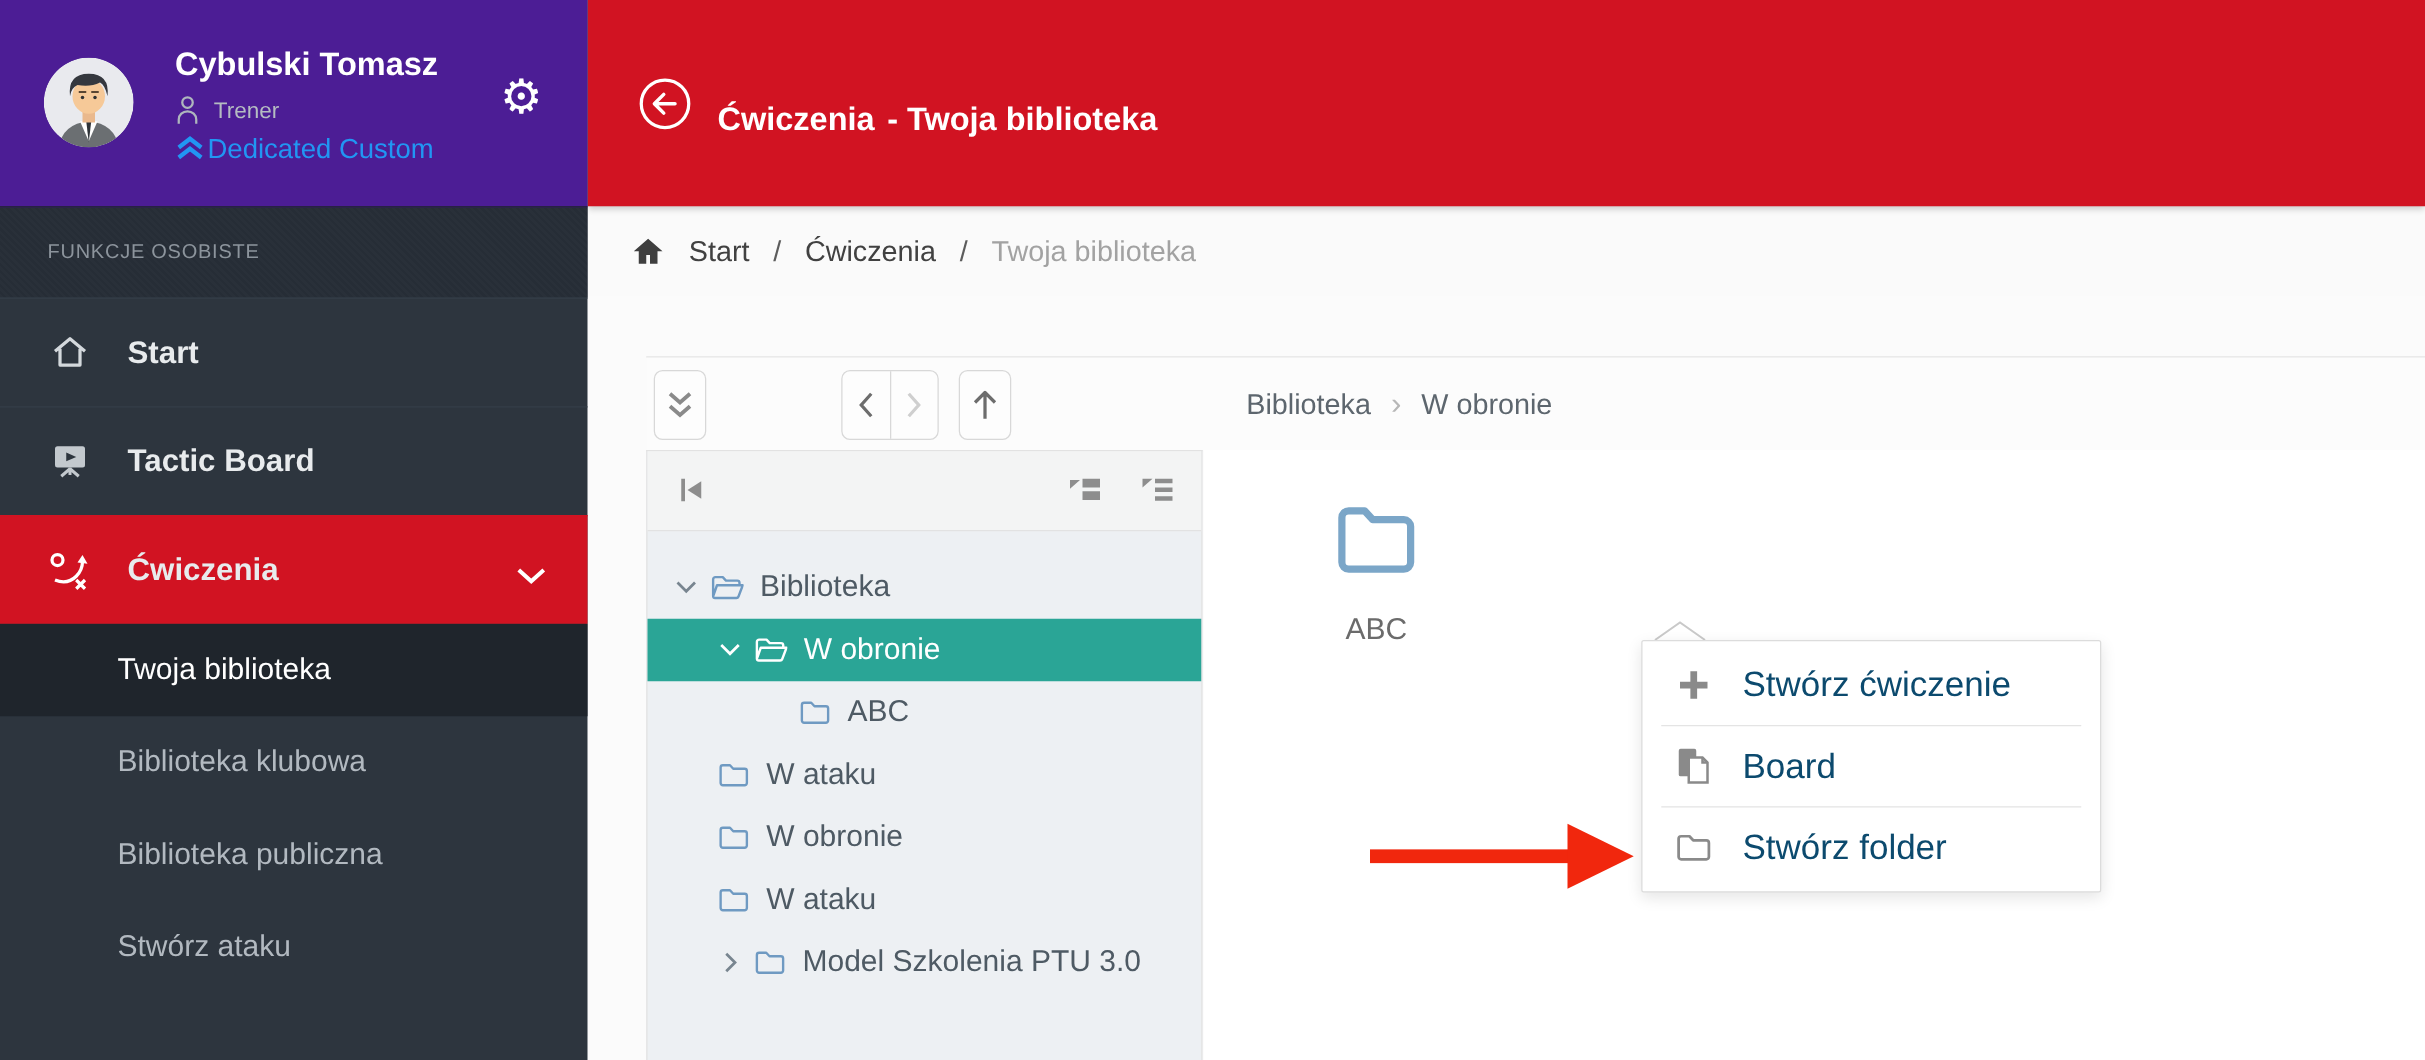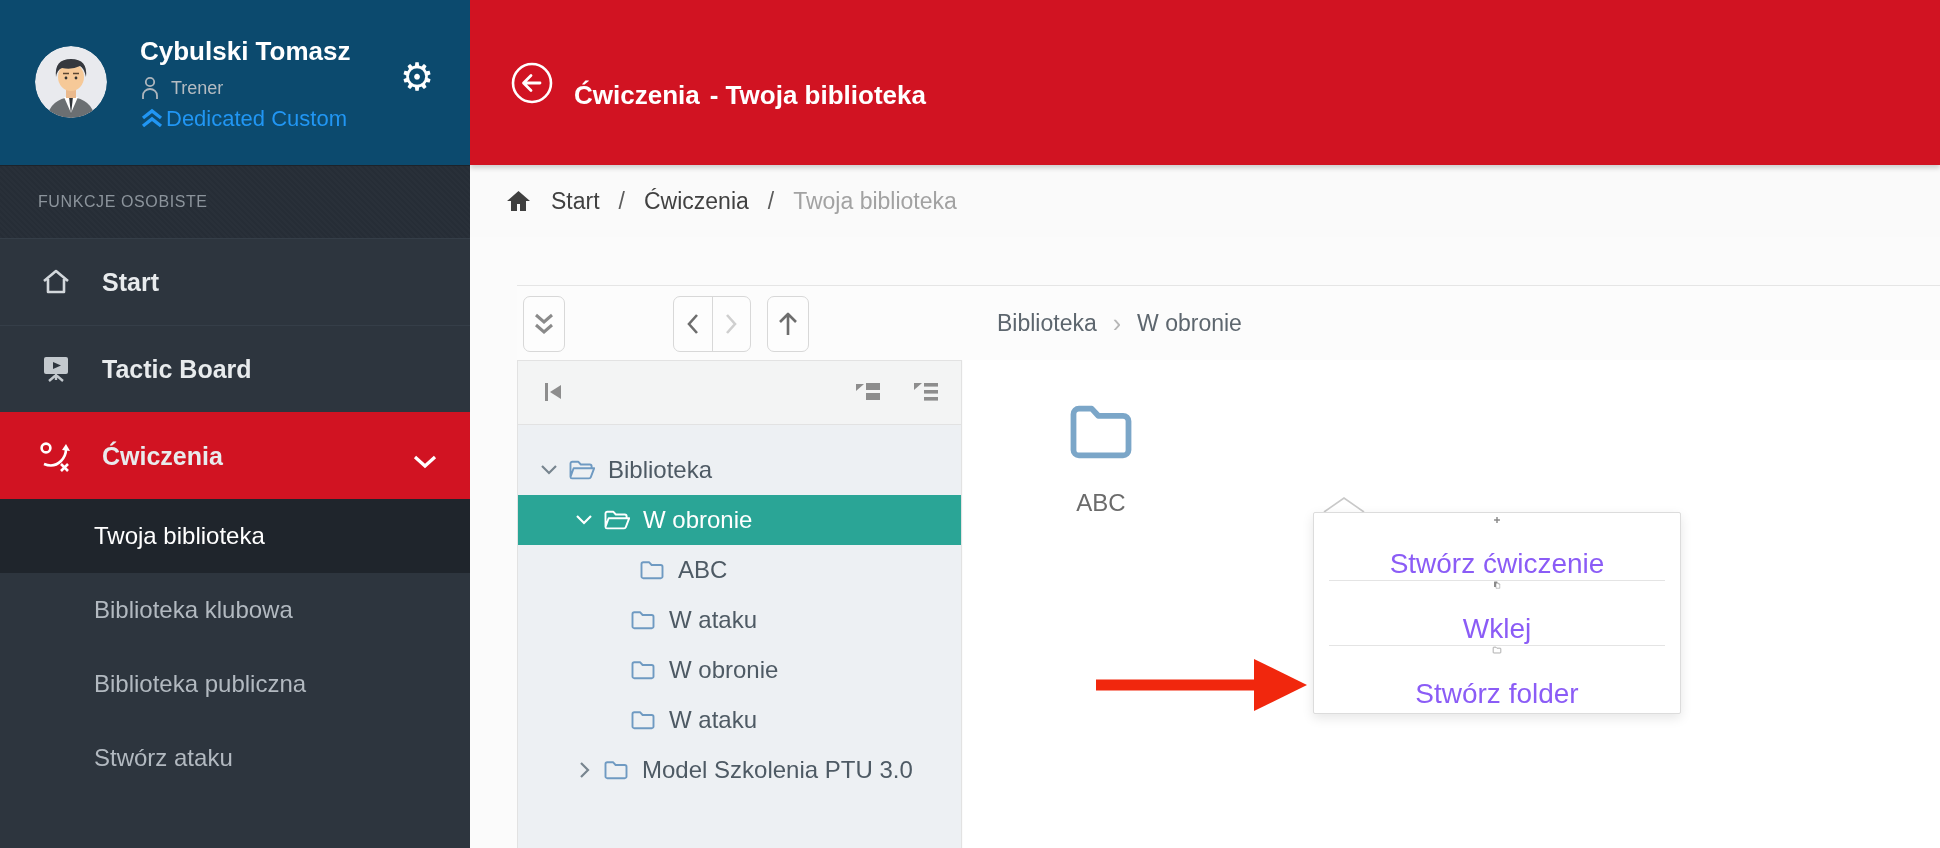--- a/index.html
+++ b/index.html
@@ -1,21 +1,21 @@
 <!DOCTYPE html>
 <html><head>
 <meta charset="utf-8">
 <style>
   html,body{margin:0;padding:0;}
   body{width:1940px;height:848px;font-family:"Liberation Sans",sans-serif;-webkit-font-smoothing:antialiased;}
   .app{position:relative;width:1940px;height:848px;background:#fafafa;overflow:hidden;}
 
   
   .sidebar{position:absolute;left:0;top:0;width:470px;height:848px;background:#2d353e;z-index:5;}
-  .profile{position:relative;height:165px;background:#0c4a6e;border-bottom:1px solid #1d232a;}
+  .profile{position:relative;height:165px;background:#4c1d95;border-bottom:1px solid #1d232a;}
   .avatar{position:absolute;left:35px;top:46px;width:72px;height:72px;border-radius:50%;overflow:hidden;cursor:pointer;}
   .pname{position:absolute;left:140px;top:36px;font-size:26px;font-weight:bold;color:#ffffff;}
   .prole{position:absolute;left:140px;top:76px;display:flex;align-items:center;gap:11px;color:#b5bcc2;font-size:18px;}
   .pplan{position:absolute;left:140px;top:106px;display:flex;align-items:center;gap:2px;color:#2196f3;font-size:22px;cursor:pointer;}
   .gear{position:absolute;right:36px;top:58px;font-size:38px;line-height:38px;color:#ffffff;font-family:"DejaVu Sans",sans-serif;cursor:pointer;}
   .section-label{height:72px;line-height:72px;padding-left:38px;background:#262d36;color:#8c949c;font-size:16px;letter-spacing:.6px;background-image:repeating-linear-gradient(45deg,rgba(255,255,255,.015) 0 2px,transparent 2px 4px);}
   .nav-item{position:relative;height:86px;display:flex;align-items:center;gap:28px;padding-left:38px;color:#e8ebed;font-size:25px;font-weight:bold;border-top:1px solid #353e48;cursor:pointer;}
   .nav-item .nicon{width:36px;display:flex;justify-content:center;}
   .nav-item.active{background:#d11322;border-top-color:#d11322;}
   .nav-caret{position:absolute;right:32px;top:34px;}
@@ -50,31 +50,31 @@
   .treehead{position:relative;height:63px;background:#f3f4f4;border-bottom:1px solid #e2e2e2;}
   .th-left{position:absolute;left:22px;top:17px;cursor:pointer;}
   .th-r1{position:absolute;right:78px;top:17px;cursor:pointer;}
   .th-r2{position:absolute;right:20px;top:17px;cursor:pointer;}
   .tree{padding-top:20px;}
   .trow{height:50px;display:flex;align-items:center;font-size:24px;color:#4e5a64;cursor:pointer;white-space:nowrap;}
   .trow .tchev{width:20px;display:flex;justify-content:center;margin-right:9px;}
   .trow .tfold{display:flex;margin-right:13px;}
   .ind0{padding-left:21px;}
   .ind1{padding-left:56px;}
-  .ind1nc{padding-left:112px;}
+  .ind1nc{padding-left:56px;}
   .ind2{padding-left:121px;}
   .trow.selected{background:#2aa596;color:#ffffff;}
 
   
   .contentpane{position:absolute;left:493px;top:123px;right:0;bottom:0;background:#ffffff;}
   .ftile{position:absolute;left:73px;top:43px;width:130px;text-align:center;cursor:pointer;}
   .ftile .flabel{margin-top:24px;font-size:24px;color:#6b6b6b;}
   .menucaret{position:absolute;left:358px;top:136px;}
   .ctxmenu{position:absolute;left:350px;top:152px;width:368px;box-sizing:border-box;background:#ffffff;border:1px solid #dcdcdc;border-radius:2px;box-shadow:0 4px 12px rgba(0,0,0,.10);padding:3px 0;}
-  .mitem{height:64px;display:flex;align-items:center;gap:24px;padding:0 26px;font-size:28px;color:#8b5cf6;cursor:pointer;flex-direction:column;}
+  .mitem{height:64px;display:flex;align-items:center;gap:24px;padding:0 26px;font-size:28px;color:#0c4a6e;cursor:pointer;}
   .msep{height:1px;background:#e4e4e4;margin:0 15px;}
   .redarrow{position:absolute;left:133px;top:297px;}
 </style>
 </head>
 <body>
 
 <div class="app">
 
   <aside class="sidebar">
     <div class="profile">
@@ -339,21 +339,21 @@
             </svg>
             <span>Stwórz ćwiczenie</span>
           </div>
           <div class="msep"></div>
           <div class="mitem">
             <svg width="30" height="32" viewBox="0 0 30 32">
               <rect x="3" y="2" width="14" height="22" rx="1.5" fill="#8a8a8a"></rect>
               <path d="M11 9 H22 L26 13 V29 H11 Z" fill="#ffffff" stroke="#8a8a8a" stroke-width="2"></path>
               <path d="M22 9 V13 H26" fill="none" stroke="#8a8a8a" stroke-width="2"></path>
             </svg>
-            <span>Wklej</span>
+            <span>Board</span>
           </div>
           <div class="msep"></div>
           <div class="mitem">
             <svg width="30" height="26" viewBox="0 0 26 22">
               <path d="M2.5 5 A1.8 1.8 0 0 1 4.3 3.2 H10 L12.6 6 H21.7 A1.8 1.8 0 0 1 23.5 7.8 V17.4 A1.8 1.8 0 0 1 21.7 19.2 H4.3 A1.8 1.8 0 0 1 2.5 17.4 Z" fill="none" stroke="#8a8a8a" stroke-width="1.9" stroke-linejoin="round"></path>
             </svg>
             <span>Stwórz folder</span>
           </div>
         </div>
 

